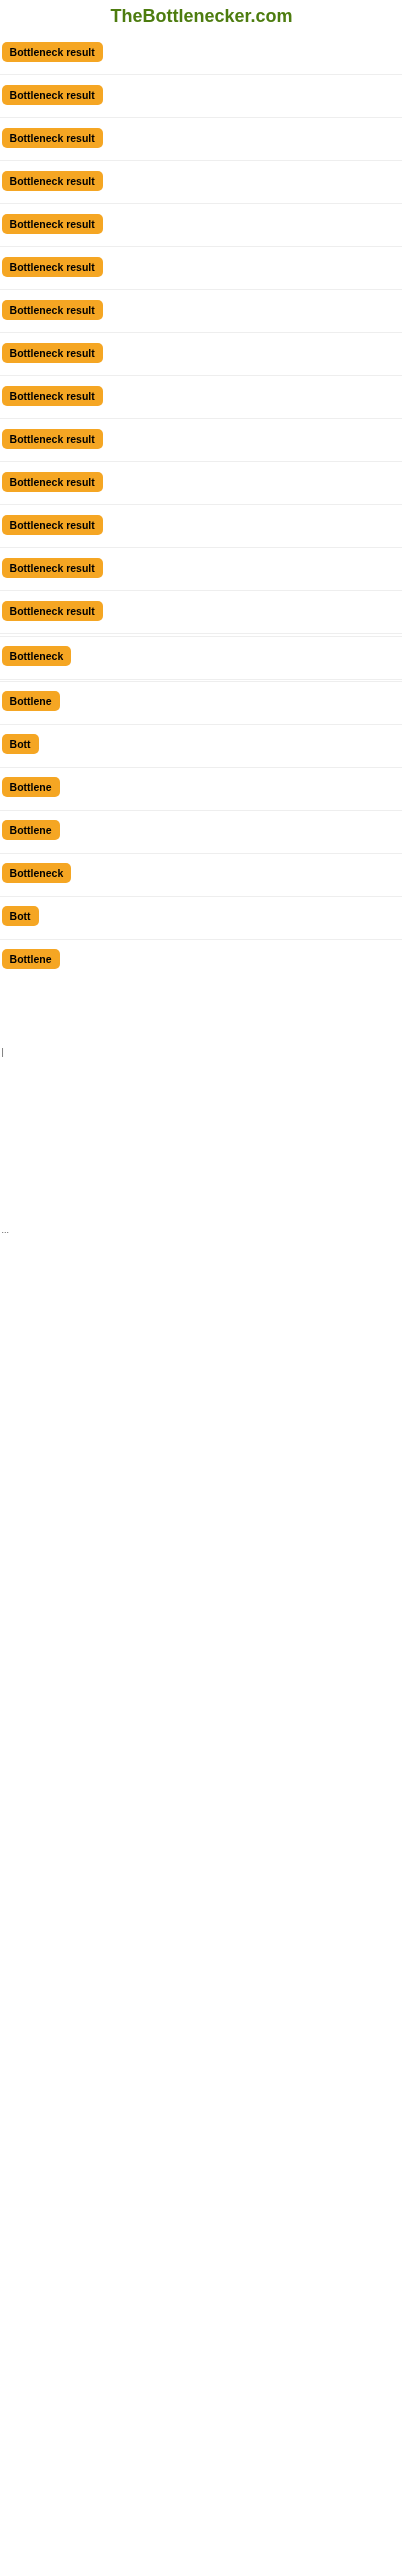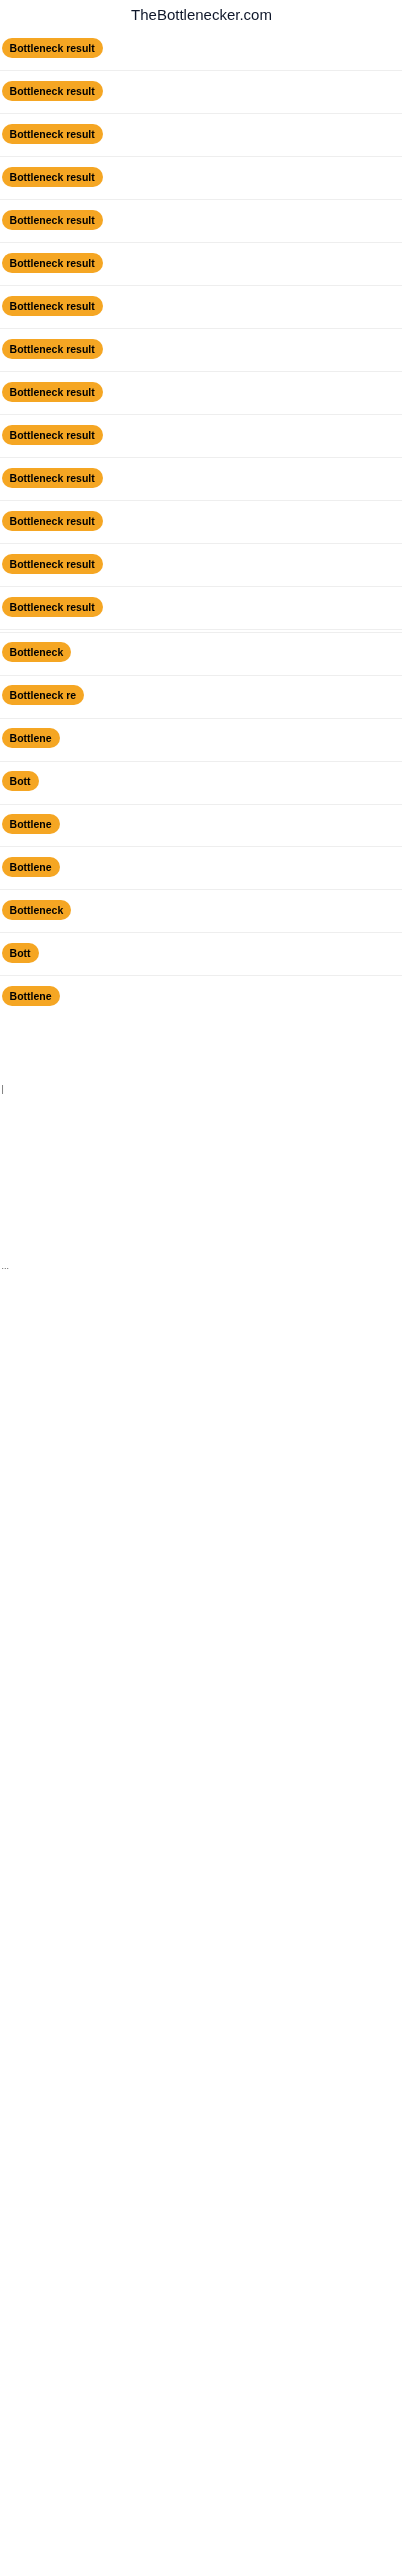--- a/index.html
+++ b/index.html
@@ -11,39 +11,39 @@
     body {
       width: 403px;
       min-height: 2576px;
       background-color: #ffffff;
       font-family: Arial, sans-serif;
       position: relative;
     }
 
     .site-title {
       text-align: center;
-      font-size: 15px;
-      color: #0f172a;
+      font-size: 18px;
+      color: #4d7c0f;
       padding: 6.4px 0;
-      font-weight: normal;
+      font-weight: bold;
     }
 
     .bottleneck-item {
       margin: 0 0 0 1.6px;
       padding: 8px 0;
     }
 
     .bottleneck-badge {
       display: inline-block;
       background-color: #f5a623;
       color: #000;
       font-size: 10.5px;
       font-weight: bold;
       padding: 4px 8px;
-      border-radius: 10px;
+      border-radius: 5px;
       white-space: nowrap;
       overflow: hidden;
     }
 
     .section-divider {
       height: 0.8px;
       background: #eee;
       margin: 1.6px 0;
     }
 
@@ -88,21 +88,20 @@
       <div class="section-divider"></div>
       <div class="bottleneck-item"><span class="bottleneck-badge" style="max-width: 113px; display: inline-block; overflow: hidden; text-overflow: ellipsis;">Bottleneck result</span></div>
       <div class="section-divider"></div>
       <div class="bottleneck-item"><span class="bottleneck-badge" style="max-width: 113px; display: inline-block; overflow: hidden; text-overflow: ellipsis;">Bottleneck result</span></div>
       <div class="section-divider"></div>
       <div class="bottleneck-item"><span class="bottleneck-badge" style="max-width: 113px; display: inline-block; overflow: hidden; text-overflow: ellipsis;">Bottleneck result</span></div>
       <div class="section-divider"></div>
       <div class="section-divider"></div>
       <div class="bottleneck-item"><span class="bottleneck-badge" style="max-width: 72px; display: inline-block; overflow: hidden; text-overflow: ellipsis;">Bottleneck</span></div>
       <div class="section-divider"></div>
-      <div class="bottleneck-item"><span class="bottleneck-badge" style="max-width: 89px; display: inline-block; overflow: hidden; text-overflow: ellipsis;">Bottleneck re</span></div>
       <div class="section-divider"></div>
       <div class="bottleneck-item"><span class="bottleneck-badge" style="max-width: 64px; display: inline-block; overflow: hidden; text-overflow: ellipsis;">Bottlene</span></div>
       <div class="section-divider"></div>
       <div class="bottleneck-item"><span class="bottleneck-badge" style="max-width: 40px; display: inline-block; overflow: hidden; text-overflow: ellipsis;">Bott</span></div>
       <div class="section-divider"></div>
       <div class="bottleneck-item"><span class="bottleneck-badge" style="max-width: 64px; display: inline-block; overflow: hidden; text-overflow: ellipsis;">Bottlene</span></div>
       <div class="section-divider"></div>
       <div class="bottleneck-item"><span class="bottleneck-badge" style="max-width: 60px; display: inline-block; overflow: hidden; text-overflow: ellipsis;">Bottlene</span></div>
       <div class="section-divider"></div>
       <div class="bottleneck-item"><span class="bottleneck-badge" style="max-width: 72px; display: inline-block; overflow: hidden; text-overflow: ellipsis;">Bottleneck</span></div>

